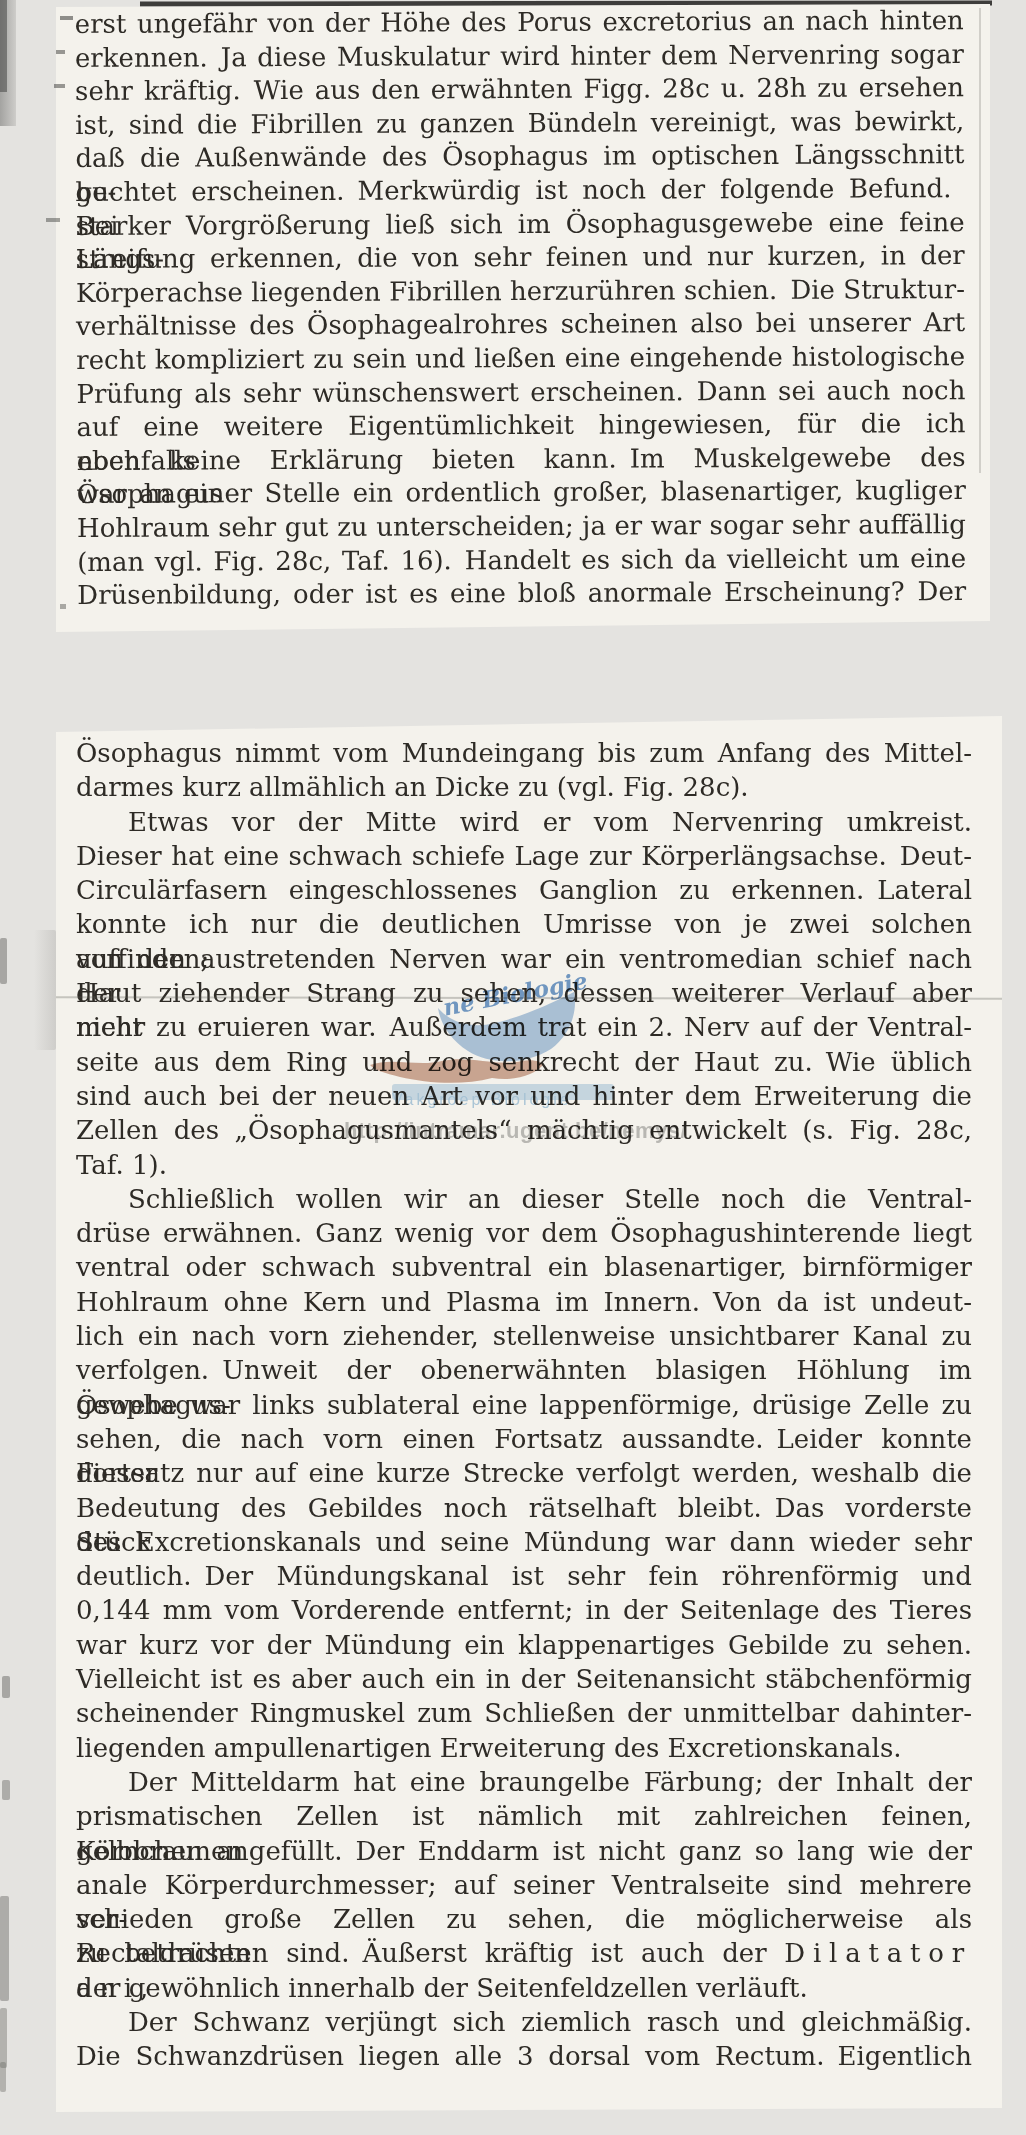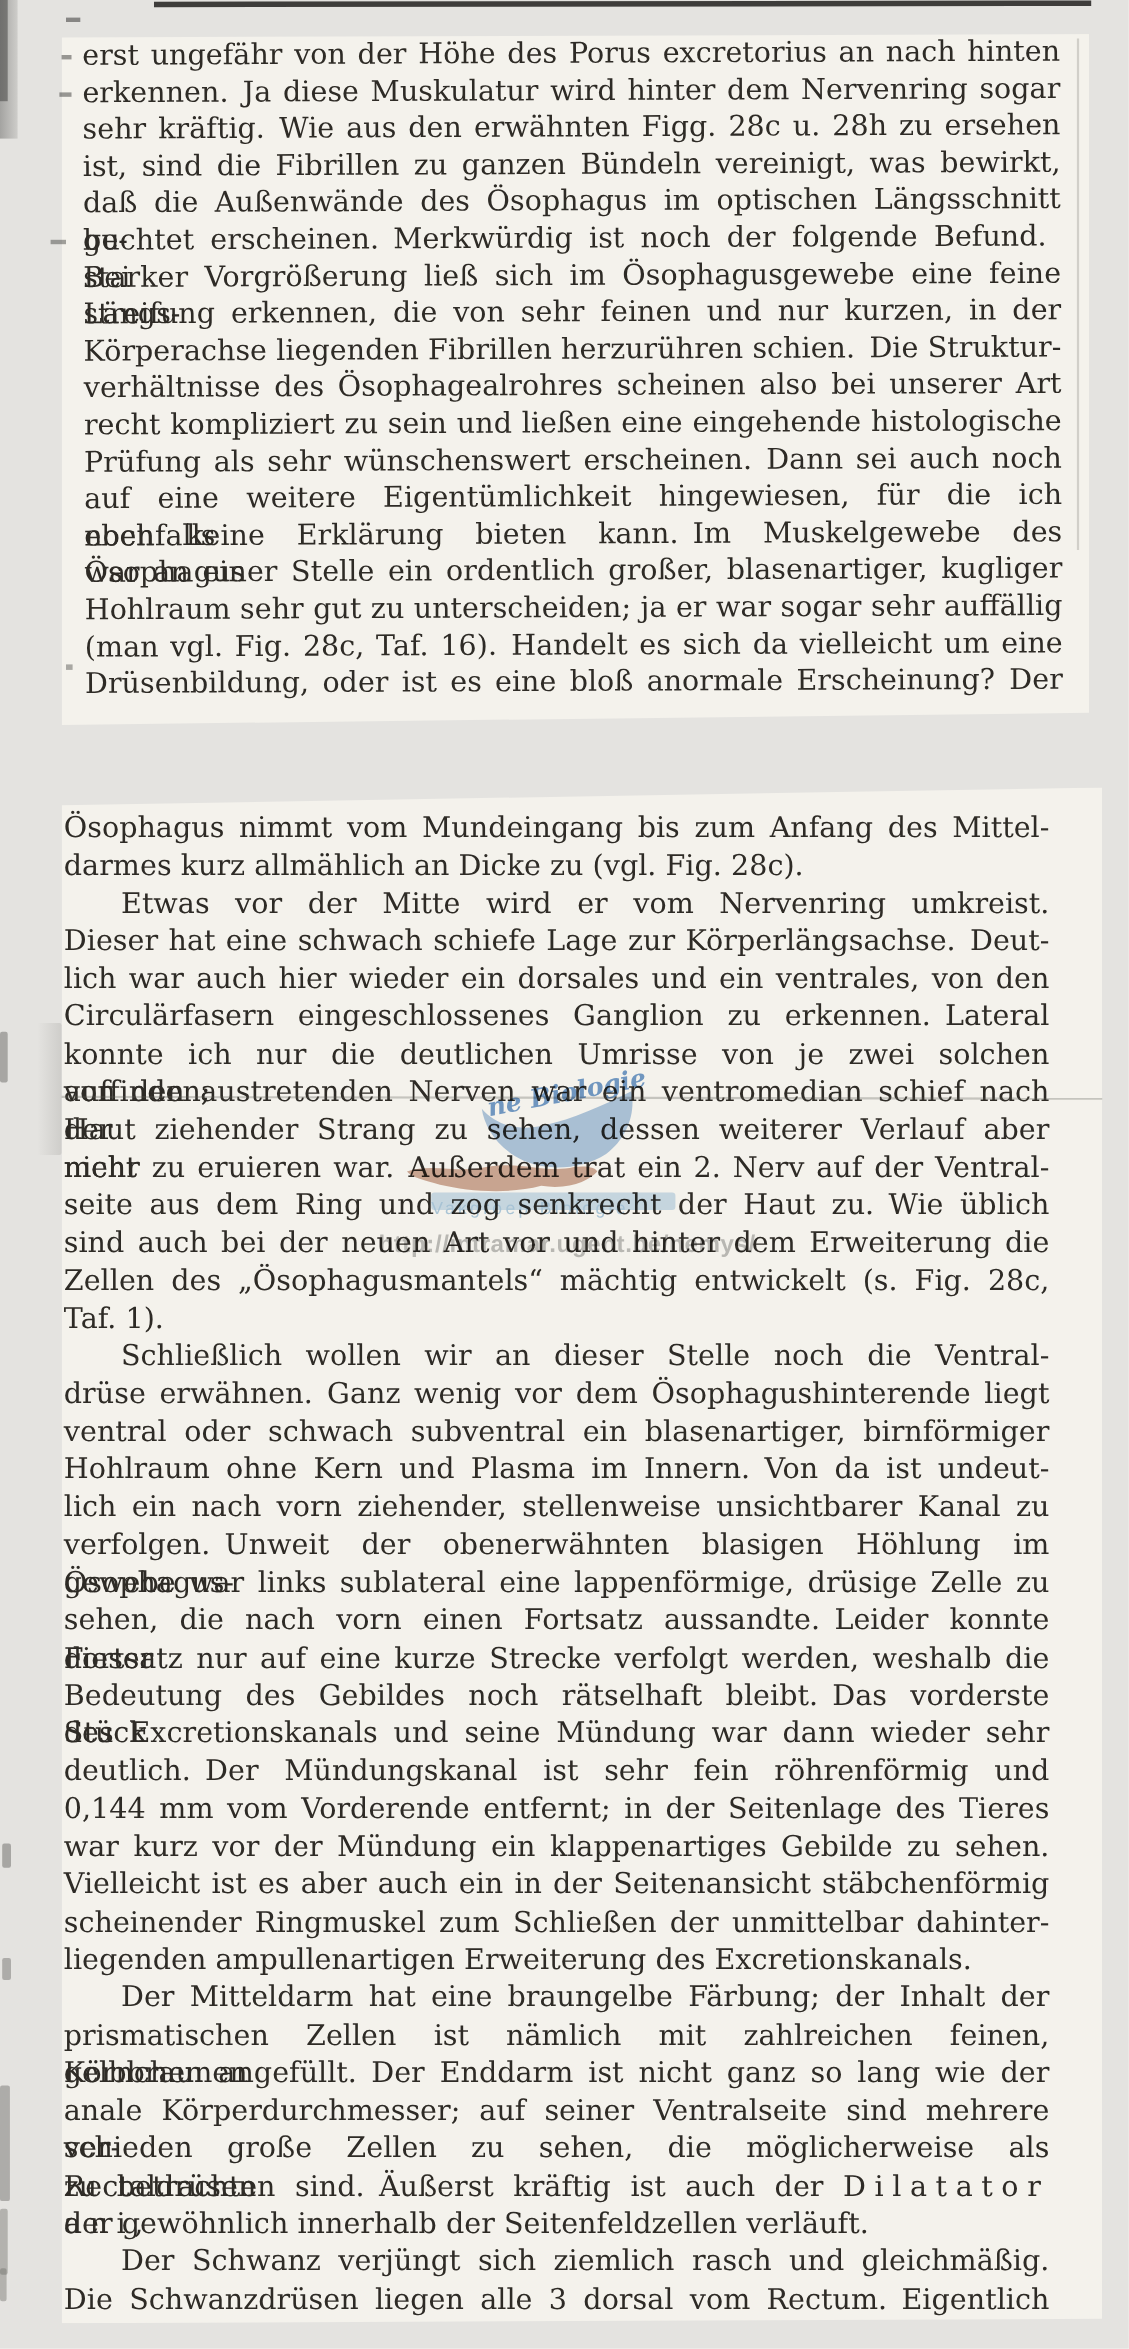--- a/index.html
+++ b/index.html
@@ -5,26 +5,26 @@
   html,body{margin:0;padding:0;}
   body{
     width:1026px;height:2135px;
     background:var(--bg,#e4e3e0);
     font-family:"DejaVu Serif","Liberation Serif",serif;
     overflow:hidden;
   }
   .page{position:relative;width:1026px;height:2135px;background:var(--bg,#e4e3e0);}
   .paper{position:absolute;background:var(--paper,#f4f2ec);}
   .paper1{left:56px;top:4px;width:934px;height:630px;
-    clip-path:polygon(0 3px,100% 0px,100% 617px,0 628px);margin-top:27px;}
+    clip-path:polygon(0 3px,100% 0px,100% 617px,0 628px);}
   .paper2{left:56px;top:712px;width:946px;height:1402px;
     clip-path:polygon(0 20px,100% 4px,100% 1396px,0 1400px);}
   .textcol{position:absolute;color:var(--ink,#2e2b26);font-size:26px;}
   #block1{left:20px;top:2px;width:889px;transform:rotate(-0.25deg);}
-  #block2{left:2px;top:24px;width:896px;}
+  #block2{left:20px;top:24px;width:896px;}
   .line{white-space:normal;text-align:justify;text-align-last:justify;}
   .paper1 .line{height:33.6px;line-height:33.6px;}
   .paper2 .line{height:34.3px;line-height:34.3px;}
   .line.short{text-align-last:left;}
   .line.indent{text-indent:52px;}
   .spaced{letter-spacing:.30em;}
   .edge-line{position:absolute;left:140px;top:1px;width:852px;height:5px;
     background:#1a1916;opacity:.82;transform:rotate(-0.08deg);}
   .vline{position:absolute;left:923px;top:4px;width:2px;height:465px;
     background:rgba(120,118,112,.28);}
@@ -95,21 +95,20 @@
       </div>
     <div class="vline"></div>
   </div>
 
   <div class="paper paper2">
     <div class="textcol" id="block2">
         <div class="line"><span>Ösophagus nimmt vom Mundeingang bis zum Anfang des Mittel-</span></div>
         <div class="line short"><span>darmes kurz allmählich an Dicke zu (vgl. Fig. 28c).</span></div>
         <div class="line indent"><span>Etwas vor der Mitte wird er vom Nervenring umkreist.</span></div>
         <div class="line"><span>Dieser hat eine schwach schiefe Lage zur Körperlängsachse. Deut-</span></div>
-        <div class="line"><span>lich war auch hier wieder ein dorsales und ein ventrales, von den</span></div>
         <div class="line"><span>Circulärfasern eingeschlossenes Ganglion zu erkennen. Lateral</span></div>
         <div class="line"><span>konnte ich nur die deutlichen Umrisse von je zwei solchen auffinden;</span></div>
         <div class="line"><span>von den austretenden Nerven war ein ventromedian schief nach der</span></div>
         <div class="line"><span>Haut ziehender Strang zu sehen, dessen weiterer Verlauf aber nicht</span></div>
         <div class="line"><span>mehr zu eruieren war. Außerdem trat ein 2. Nerv auf der Ventral-</span></div>
         <div class="line"><span>seite aus dem Ring und zog senkrecht der Haut zu. Wie üblich</span></div>
         <div class="line"><span>sind auch bei der neuen Art vor und hinter dem Erweiterung die</span></div>
         <div class="line"><span>Zellen des „Ösophagusmantels“ mächtig entwickelt (s. Fig. 28c,</span></div>
         <div class="line short"><span>Taf. 1).</span></div>
         <div class="line indent"><span>Schließlich wollen wir an dieser Stelle noch die Ventral-</span></div>

